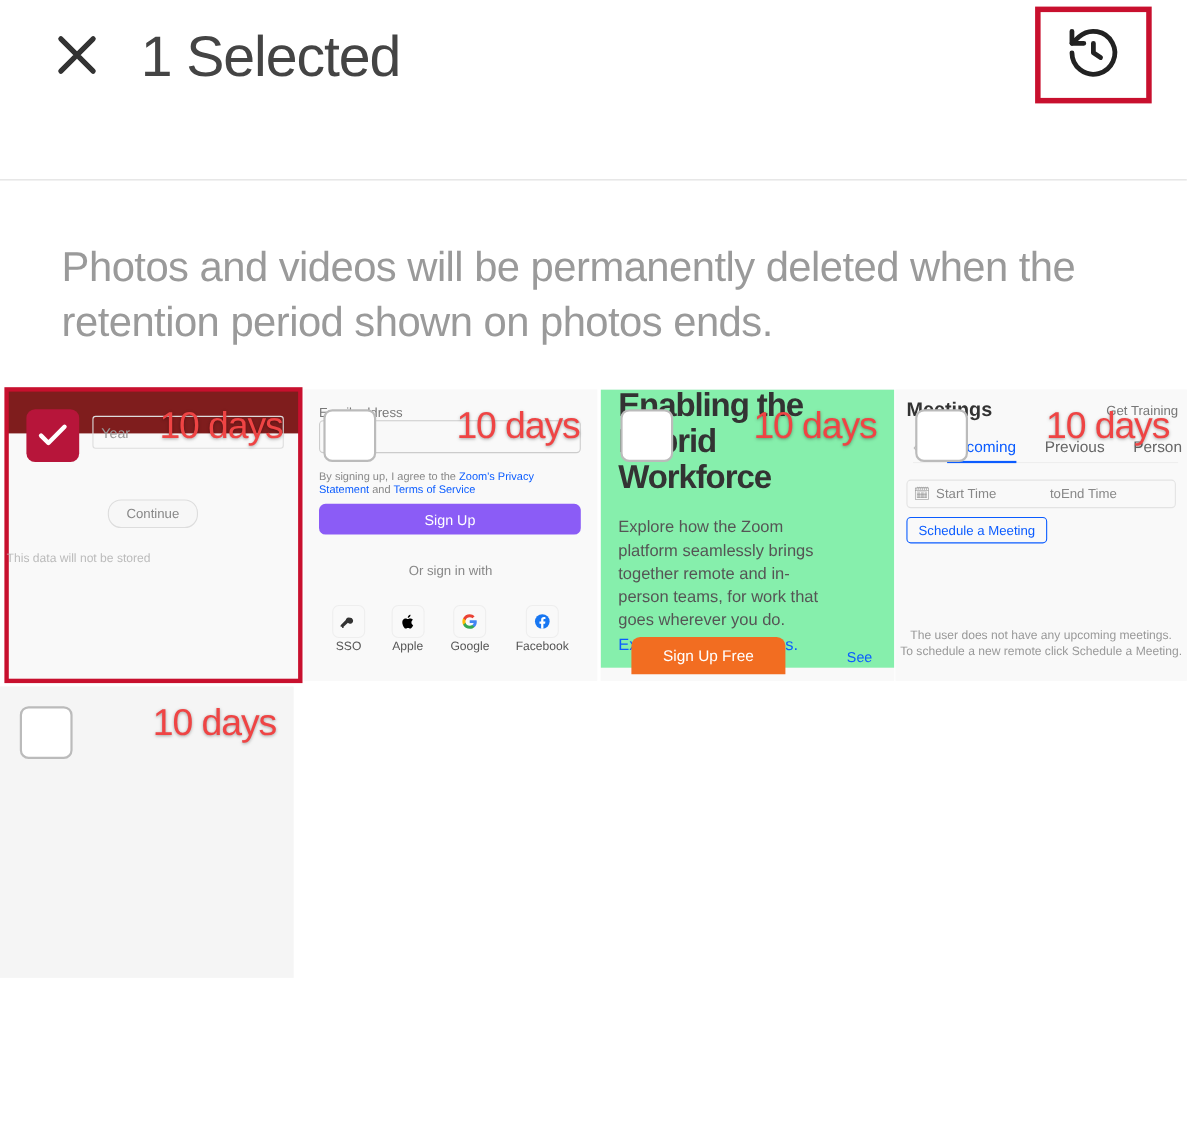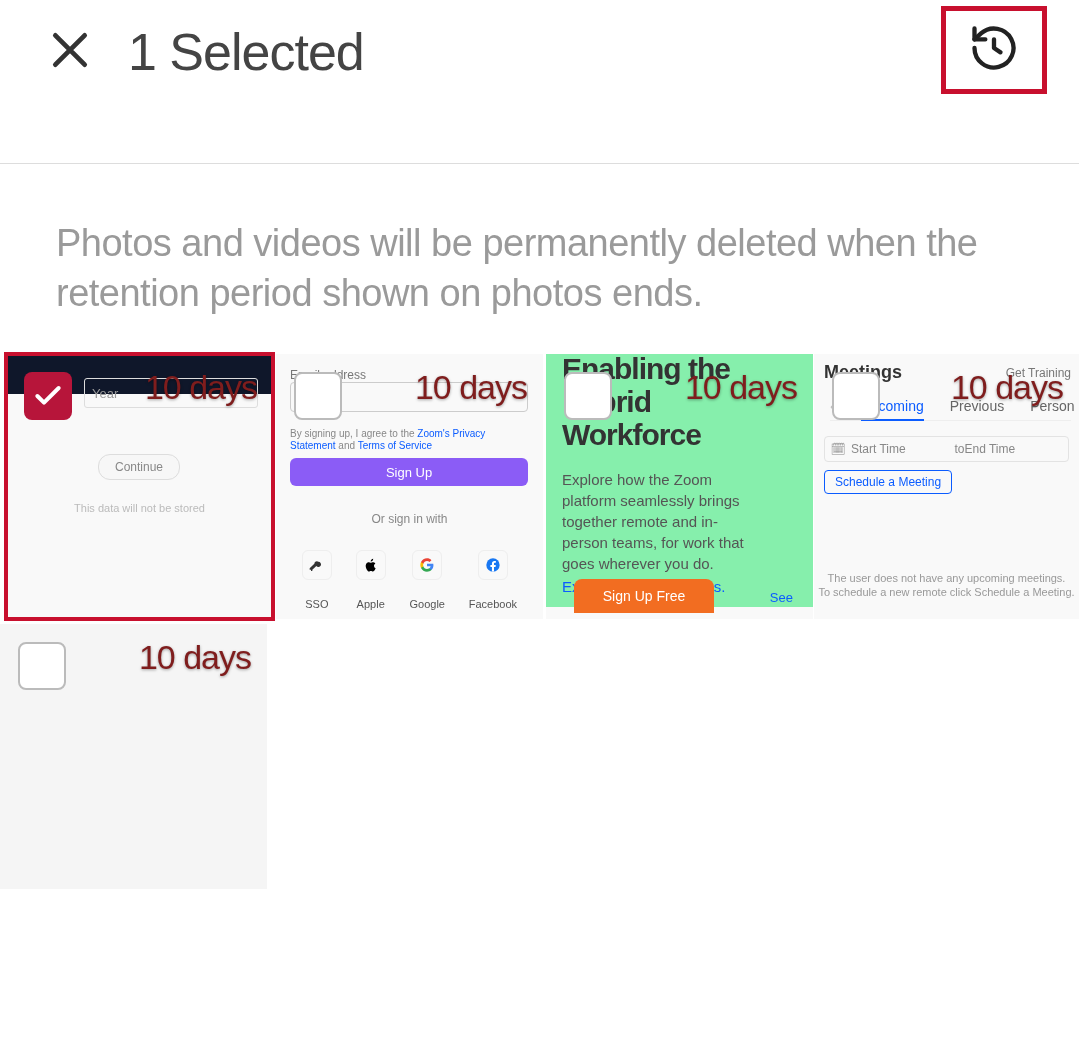--- a/index.html
+++ b/index.html
@@ -81,60 +81,60 @@
     background: #b7153a;
     border: none;
     display: flex; align-items: center; justify-content: center;
   }
   .checkbox.checked svg { width: 32px; height: 32px; }
   .days-badge {
     position: absolute;
     right: 16px; top: 14px;
     font-size: 34px;
     font-weight: 500;
-    color: #7f1d1d;
+    color: #ef4444;
     text-shadow: 0 1px 3px rgba(0,0,0,.35);
     letter-spacing: -1px;
   }
 
   
-  .c1 { padding: 20px; font-size: 12px; color: #888; background:#0f172a;}
+  .c1 { padding: 20px; font-size: 12px; color: #888; background:#7f1d1d;}
   .c1 .year-label { position:absolute; left:86px; top:32px; font-size:13px; color:#999;}
   .c1 .year-box {
     position:absolute; left:78px; top:24px;
     width:174px; height:30px;
     border:1px solid #ddd; border-radius:3px;
   }
   .c1 .continue-btn {
     position:absolute; left:92px; top:100px;
     width:82px; height:26px;
     border:1px solid #ddd; border-radius:12px;
     background:#f7f7f7;
     font-size:12px; color:#888;
     display:flex; align-items:center; justify-content:center;
   }
   .c1 .notstored {
     position:absolute; left:0; right:0; top:148px;
-    text-align:center; font-size:11px; color:#bbb;
+    font-size:11px; color:#bbb;
   }
 
   
   .c2 { background:#fff; font-size:12px; }
   .c2 .em-label { position:absolute; left:14px; top:14px; font-size:12px; color:#777;}
   .c2 .em-box { position:absolute; left:14px; top:28px; width:238px; height:30px; border:1px solid #ccc; border-radius:4px;}
   .c2 .terms { position:absolute; left:14px; top:74px; font-size:10px; color:#888; width:240px; line-height:1.2;}
   .c2 .terms a { color:#0b5cff; text-decoration:none;}
   .c2 .signup {
     position:absolute; left:14px; top:104px; width:238px; height:28px;
     background:#8b5cf6; color:#fff; border-radius:6px;
     display:flex; align-items:center; justify-content:center; font-size:13px;
   }
   .c2 .orline { position:absolute; left:0; right:0; top:158px; text-align:center; font-size:12px; color:#888;}
   .c2 .providers { position:absolute; left:14px; right:14px; top:196px; display:flex; justify-content:space-around;}
-  .c2 .prov { display:flex; flex-direction:column; align-items:center; font-size:11px; color:#555; gap:18px;}
+  .c2 .prov { display:flex; flex-direction:column; align-items:center; font-size:11px; color:#555; gap:2px;}
   .c2 .prov .ic { width:30px; height:30px; border:1px solid #eee; border-radius:6px; display:flex; align-items:center; justify-content:center;}
 
   
   .c3 { background:#86efac; padding:12px 16px; position:relative;}
   .c3 .htitle { font-size:30px; font-weight:700; color:#333; line-height:1.1; margin-top:-14px; letter-spacing:-1px;}
   .c3 .htext  { font-size:15px; color:#555; margin-top:18px; line-height:1.4; width:200px;}
   .c3 .hlink  { color:#0b5cff; font-size:15px; display:block; margin-top:4px;}
   .c3 .sfbtn {
     position:absolute; left:28px; bottom:-6px;
     width:140px; height:34px; background:#f26d21; color:#fff;

